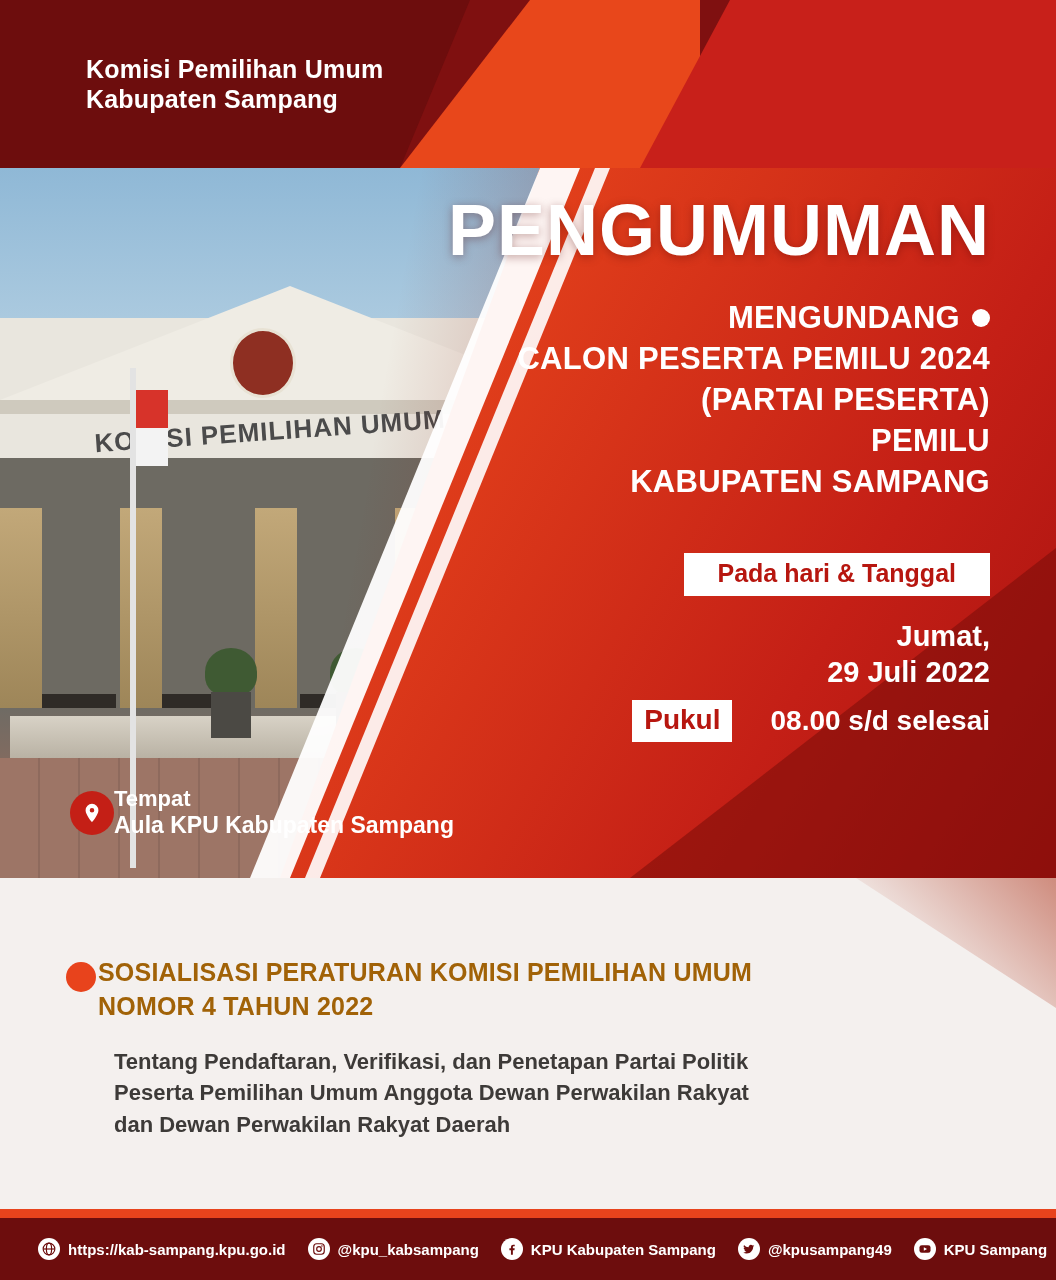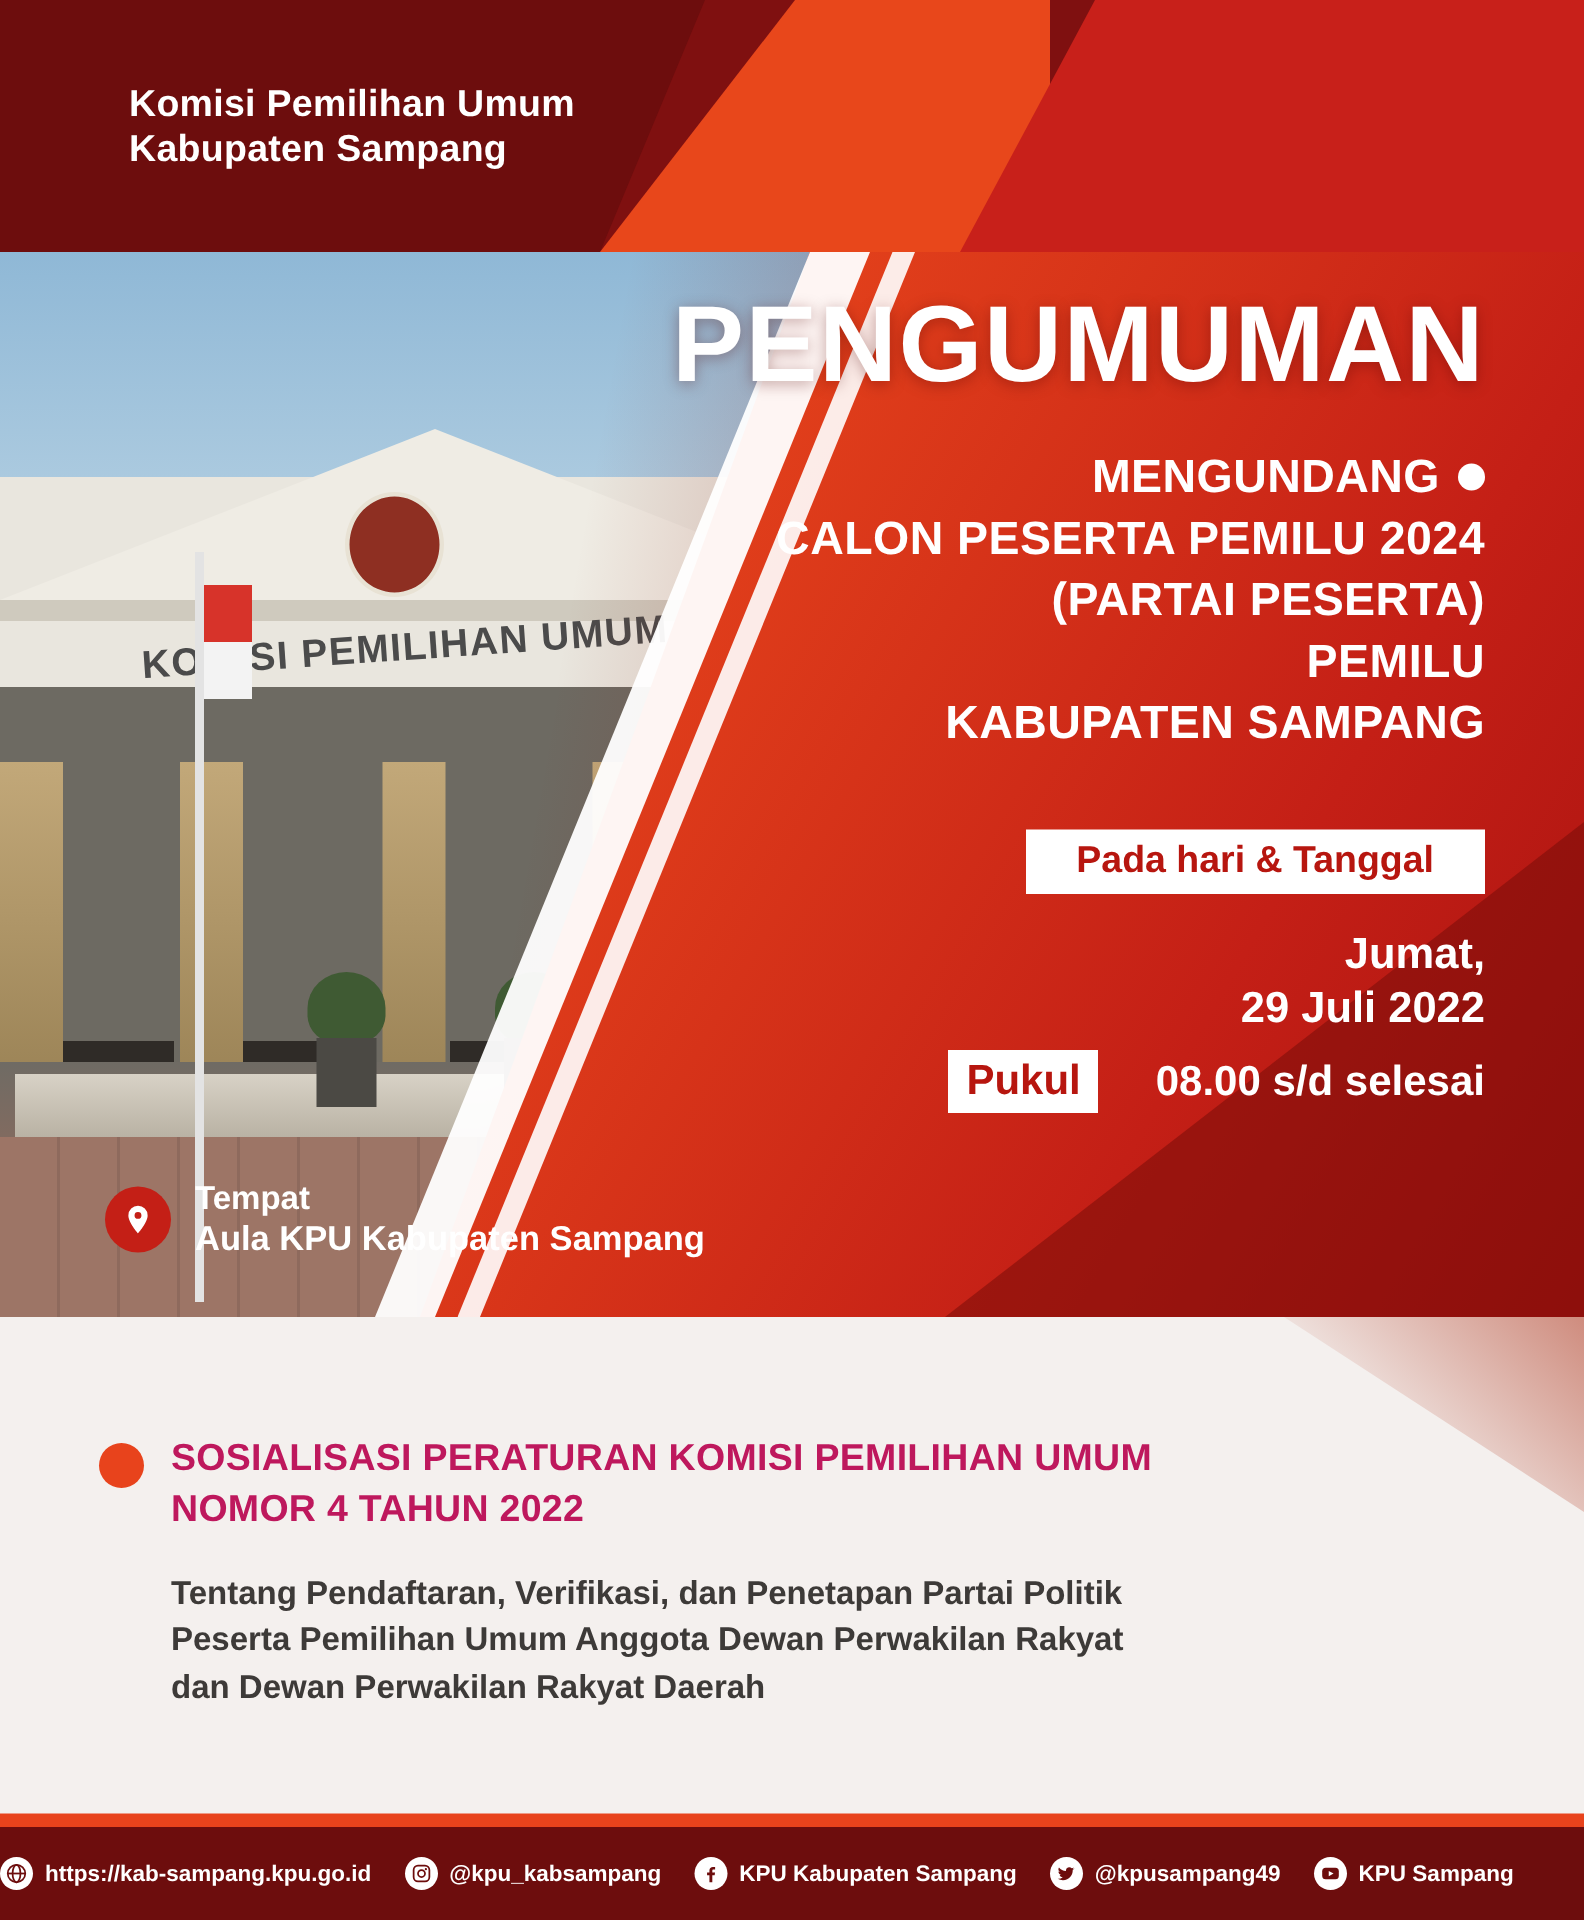--- a/index.html
+++ b/index.html
@@ -366,21 +366,20 @@
     width: 44px; height: 44px;
     border-radius: 50%;
     background: #c41f16;
     flex: none;
     display: flex;
     align-items: center;
     justify-content: center;
   }
   .pin svg { width: 22px; height: 22px; }
   .place-text {
-    margin-left: 16px;
     line-height: 1.2;
   }
   .place-text .t1 { font-size: 22px; font-weight: bold; }
   .place-text .t2 { font-size: 23px; font-weight: bold; }
 
   
   .bottom {
     position: absolute;
     top: 878px; left: 0;
     width: 1056px; height: 402px;
@@ -400,24 +399,24 @@
     width: 900px;
   }
   .sos-dot {
     position: absolute;
     left: 0; top: 6px;
     width: 30px; height: 30px;
     border-radius: 50%;
     background: #e8431c;
   }
   .sos-title {
-    margin-left: 48px;
+    margin-left: 32px;
     font-size: 25px;
     font-weight: bold;
-    color: #be185d;
+    color: #a16207;
     line-height: 1.35;
     letter-spacing: .2px;
   }
   .sos-body {
     margin-left: 48px;
     margin-top: 22px;
     font-size: 22px;
     font-weight: bold;
     color: #3d3a38;
     line-height: 1.45;
@@ -428,20 +427,21 @@
     width: 1056px; height: 9px;
     background: #e8431c;
   }
   .footer {
     position: absolute;
     bottom: 0; left: 0;
     width: 1056px; height: 62px;
     background: #6d0d0d;
     display: flex;
     align-items: center;
+    padding-left: 38px;
     color: #ffffff;
   }
   .f-item {
     display: flex;
     align-items: center;
     margin-right: 22px;
     font-size: 15px;
     font-weight: bold;
     white-space: nowrap;
   }

